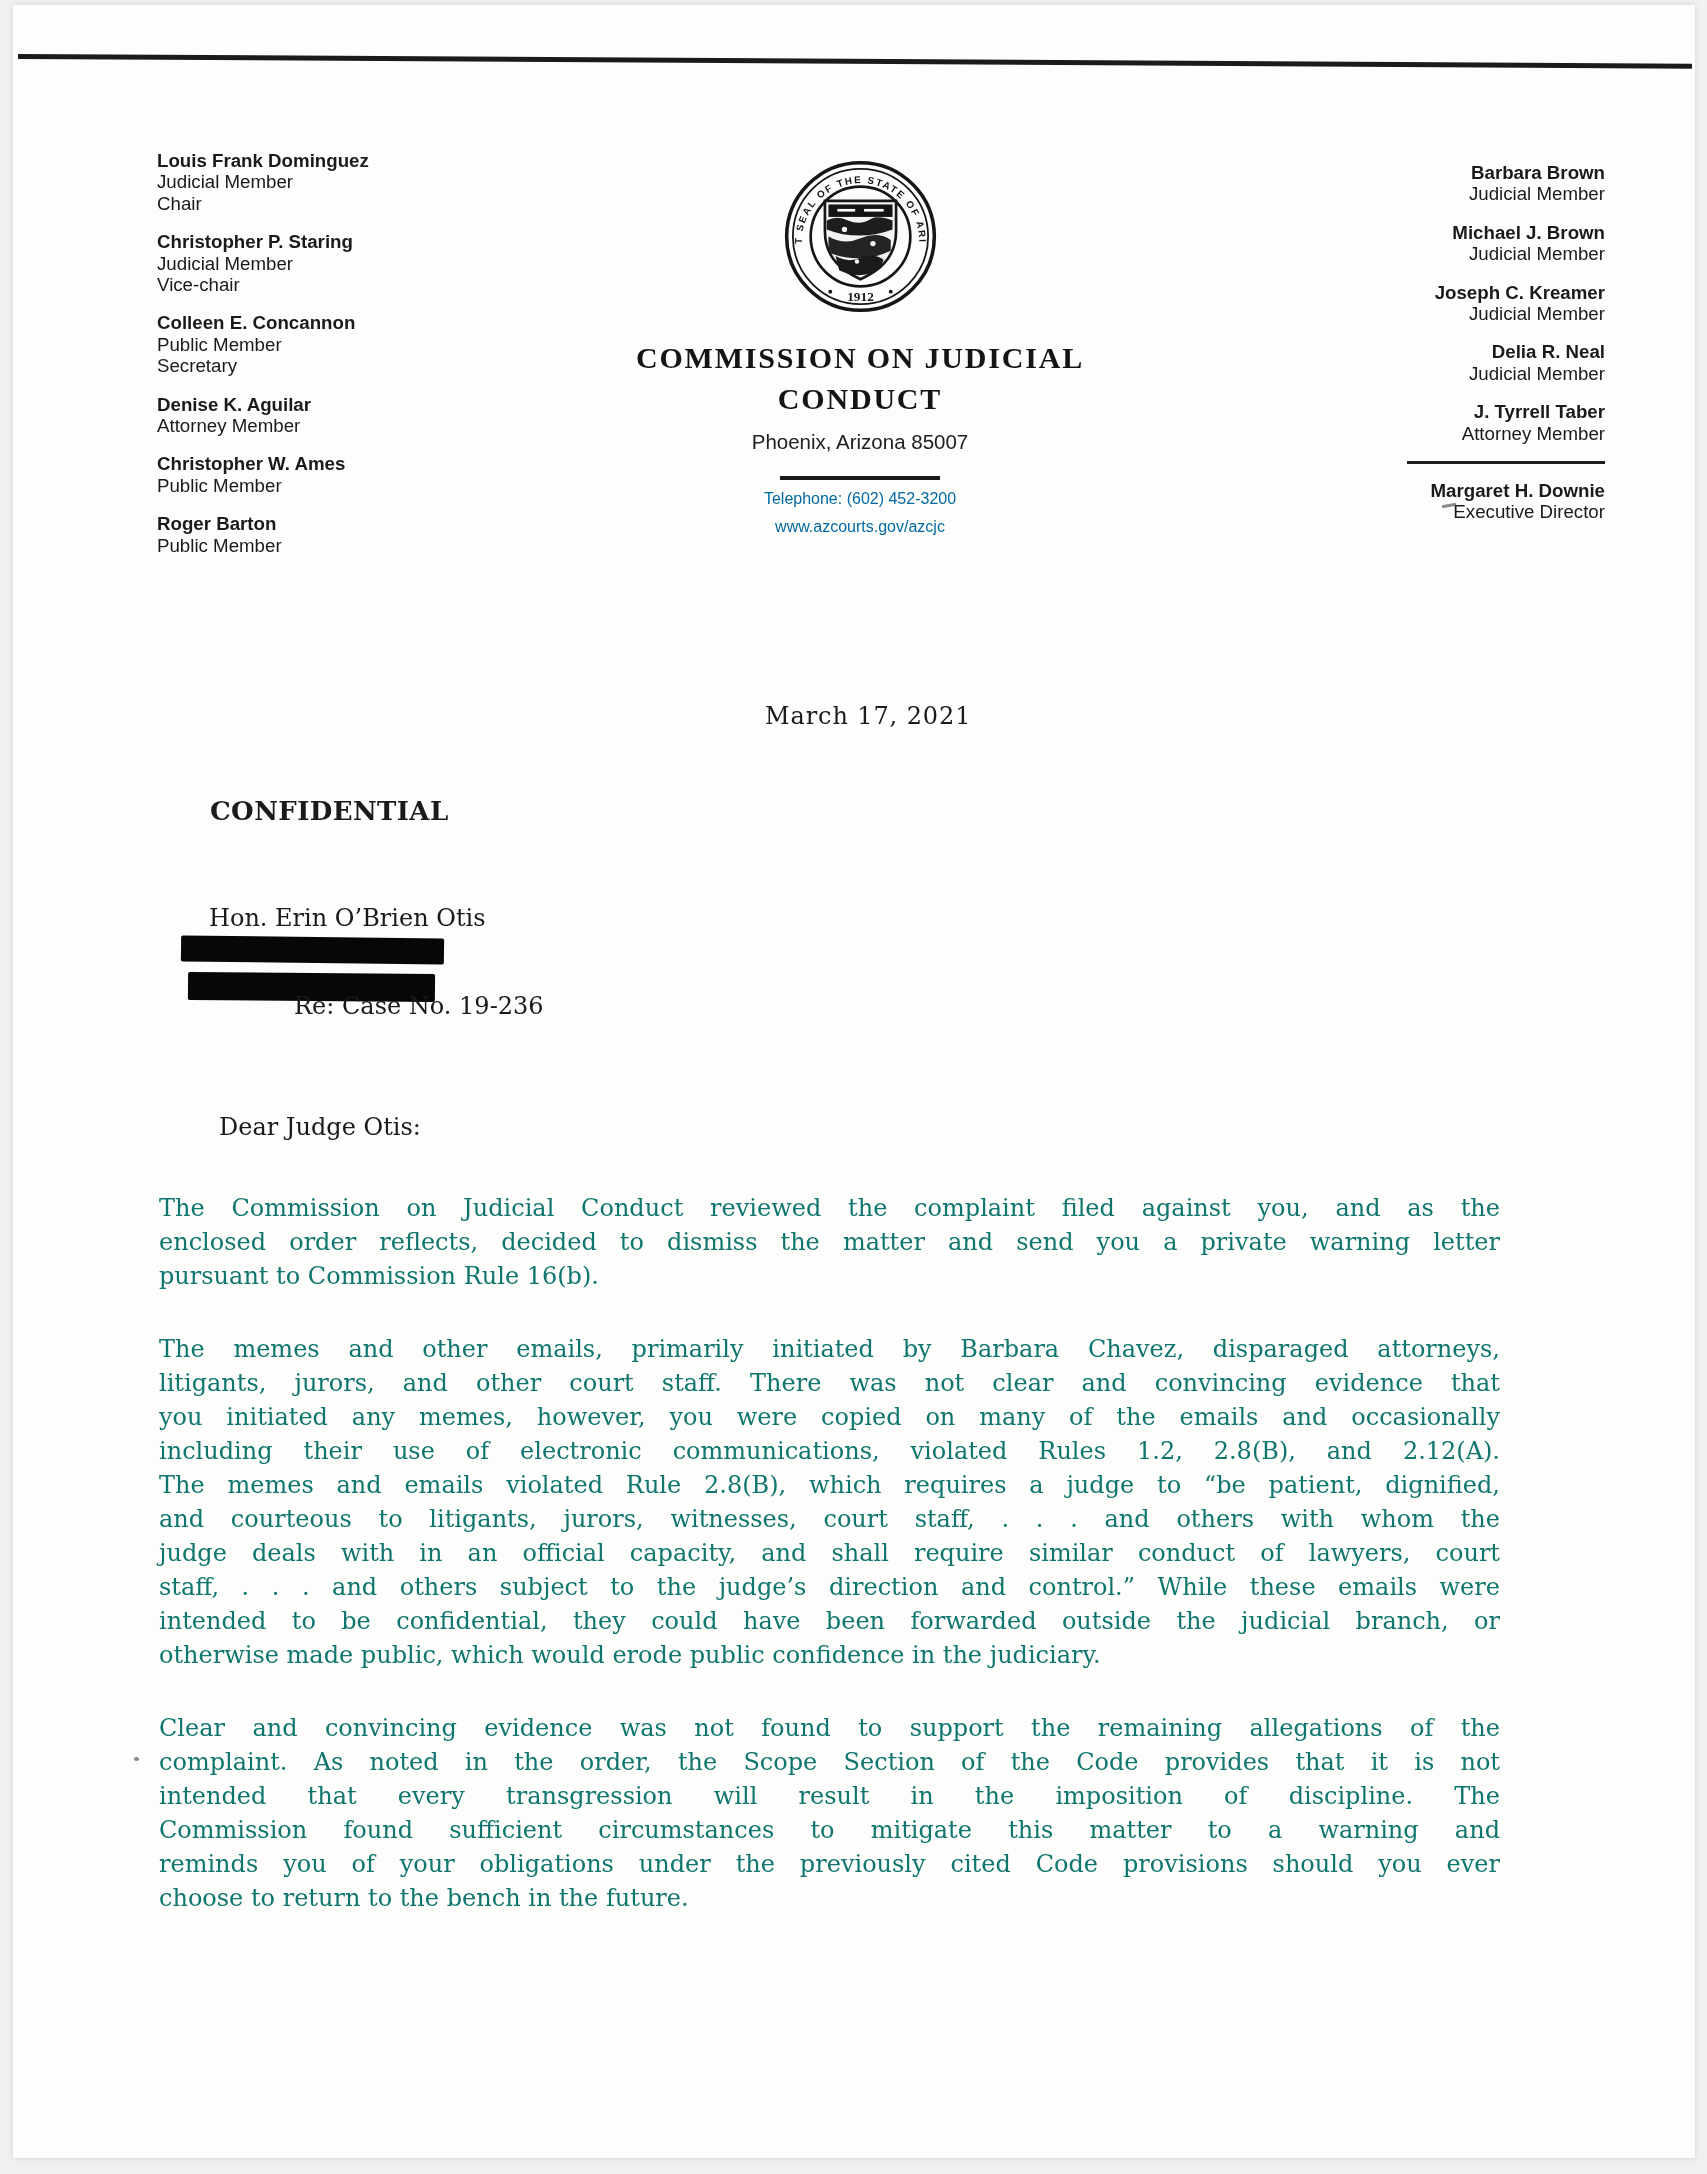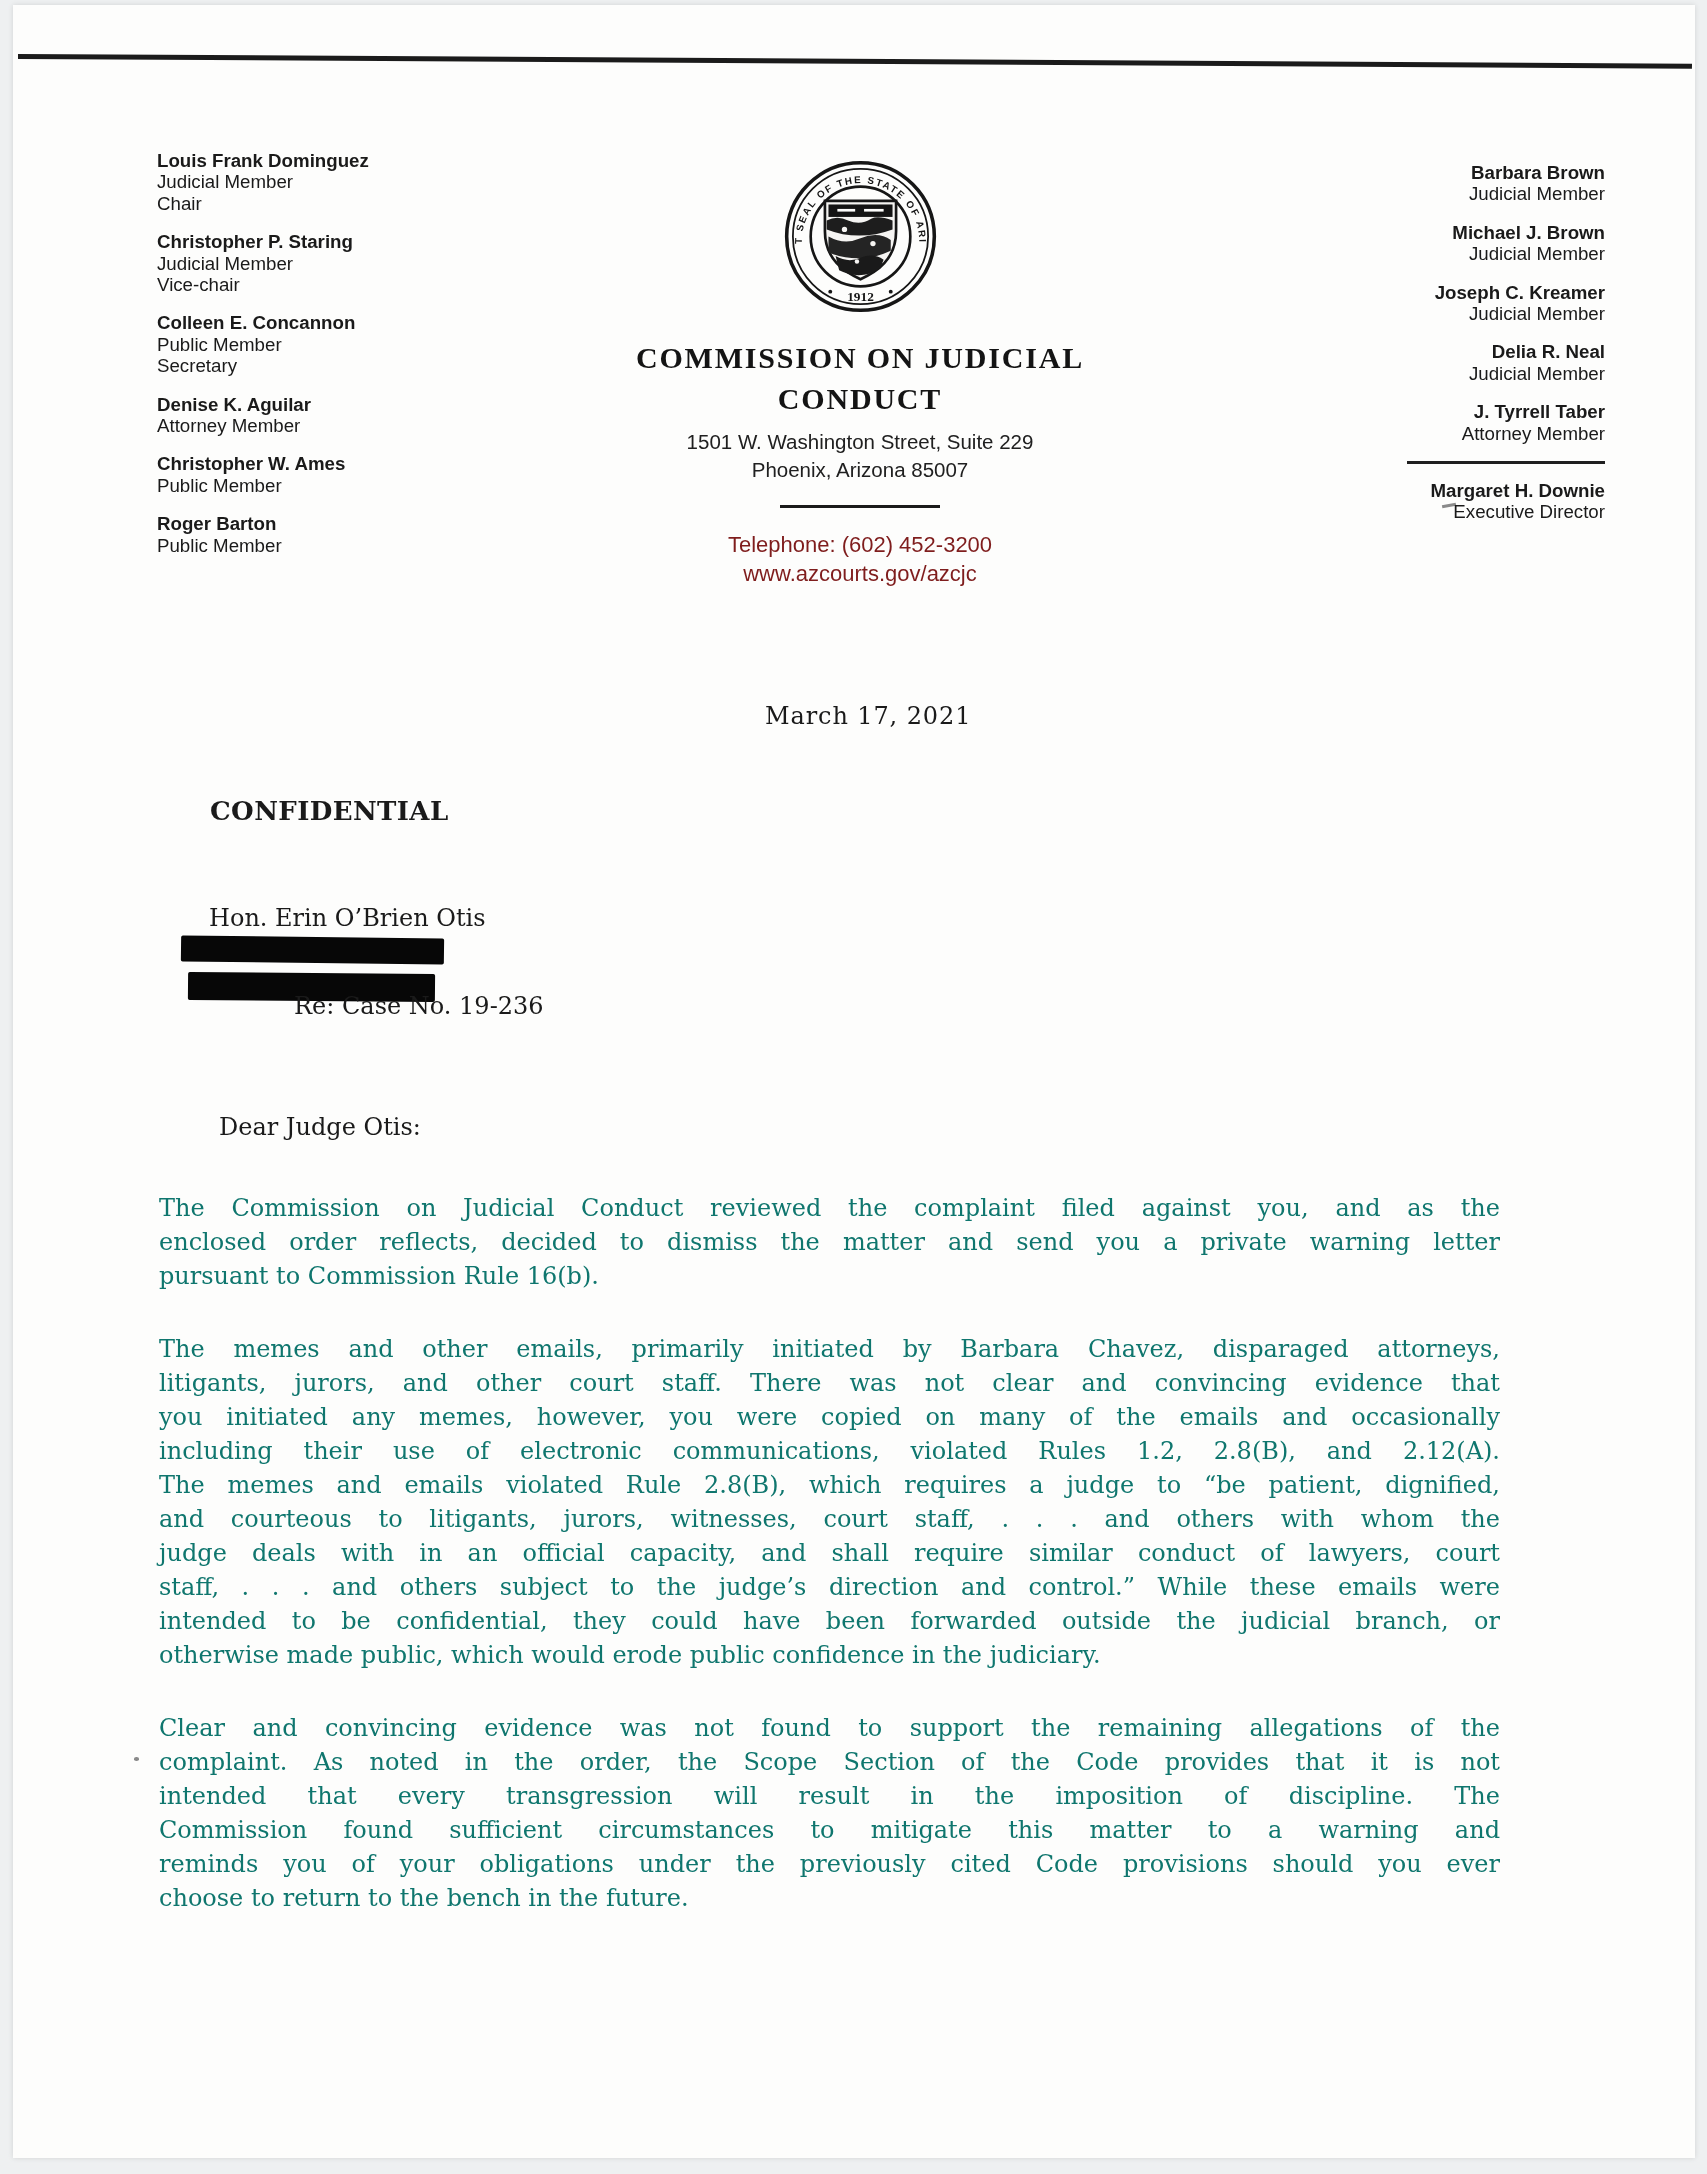--- a/index.html
+++ b/index.html
@@ -19,21 +19,21 @@
   .exec-divider{width:198px;height:2.7px;background:#1f1f1f;margin:12.5px 0 16px auto;}
   
   .header{position:absolute;left:581px;top:160px;width:558px;text-align:center;}
   .seal{display:block;margin:0 auto;}
   .org-title{font-family:"Liberation Serif",serif;font-weight:bold;font-size:30px;
              letter-spacing:1.8px;color:#141414;margin-top:27px;line-height:36px;}
   .org-title2{font-family:"Liberation Serif",serif;font-weight:bold;font-size:30px;
               letter-spacing:1.8px;color:#141414;margin-top:5.3px;line-height:36px;}
   .addr{font-size:20.5px;line-height:28.5px;margin-top:10.7px;color:#202020;}
   .hdr-divider{width:160px;height:3.6px;background:#1a1a1a;margin:19.6px auto 0 auto;}
-  .phone{font-size:22px;line-height:28.5px;margin-top:23px;color:#7f1d1d;}
+  .phone{font-size:16px;line-height:28.5px;margin-top:5px;color:#0369a1;}
   
   .serif{font-family:"DejaVu Serif","Liberation Serif",serif;}
   .date{position:absolute;left:765px;top:702px;font-size:24px;letter-spacing:0.9px;}
   .confidential{position:absolute;left:210px;top:796px;font-size:26px;font-weight:bold;
                 letter-spacing:0.4px;}
   .addressee{position:absolute;left:209px;top:904px;font-size:24px;}
   .redact{position:absolute;background:#070707;border-radius:1.8px;}
   .redact.r1{left:181px;top:937px;width:263px;height:26px;transform:rotate(0.7deg);}
   .redact.r2{left:188px;top:973px;width:247px;height:28px;transform:rotate(0.5deg);}
   .re-line{position:absolute;left:294px;top:992px;font-size:24px;}
@@ -137,21 +137,20 @@
       <path d="M -38,-18 q 12,-6 24,0 q 14,6 26,-2 q 8,-4 24,2 l 0,10 q -38,14 -74,0 z" fill="#1d1d1d"></path>
       <path d="M -36,0 q 18,10 36,2 q 20,-8 34,2 l 0,12 q -34,16 -70,2 z" fill="#242424"></path>
       <path d="M -28,22 q 14,8 28,2 q 14,-6 26,2 l -4,10 q -22,14 -46,2 z" fill="#1a1a1a"></path>
       <circle cx="-18" cy="-8" r="3" fill="#f5f4f2"></circle>
       <circle cx="14" cy="8" r="3" fill="#f5f4f2"></circle>
       <circle cx="-4" cy="28" r="2.5" fill="#f5f4f2"></circle>
     </svg>
     <div class="org-title">COMMISSION ON JUDICIAL</div>
     <div class="org-title2">CONDUCT</div>
     <div class="addr">
-      <div>1501 W. Washington Street, Suite 229</div>
       <div>Phoenix, Arizona 85007</div>
     </div>
     <div class="hdr-divider"></div>
     <div class="phone">
       <div>Telephone: (602) 452-3200</div>
       <div>www.azcourts.gov/azcjc</div>
     </div>
   </div>
 
   <div class="date serif">March 17, 2021</div>

